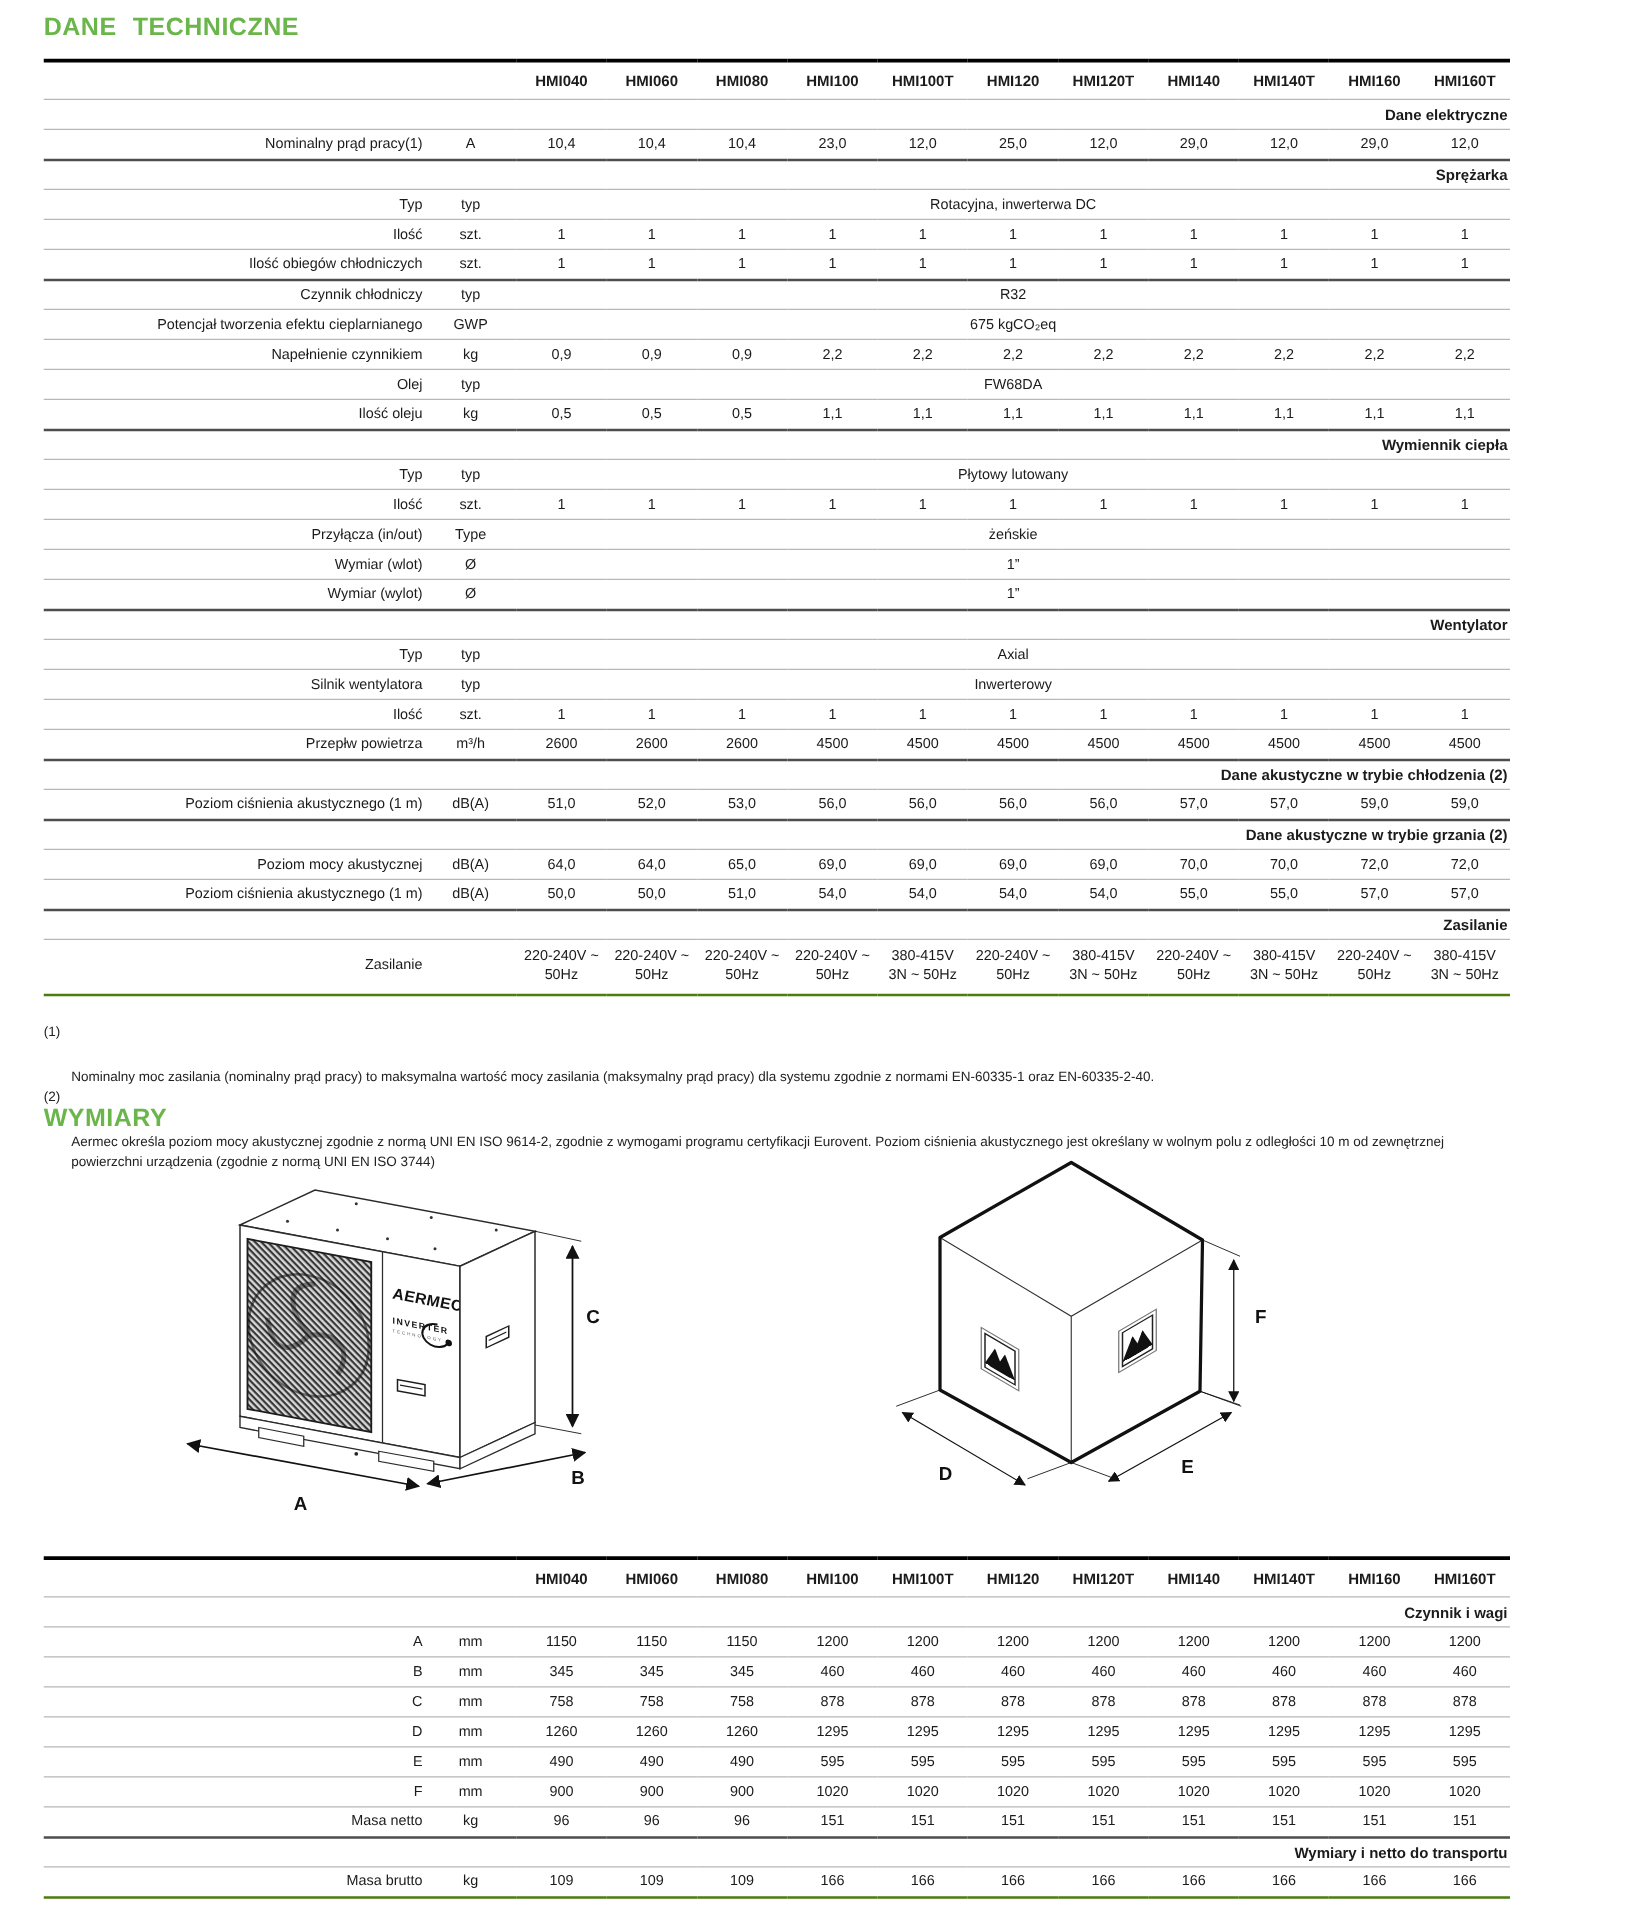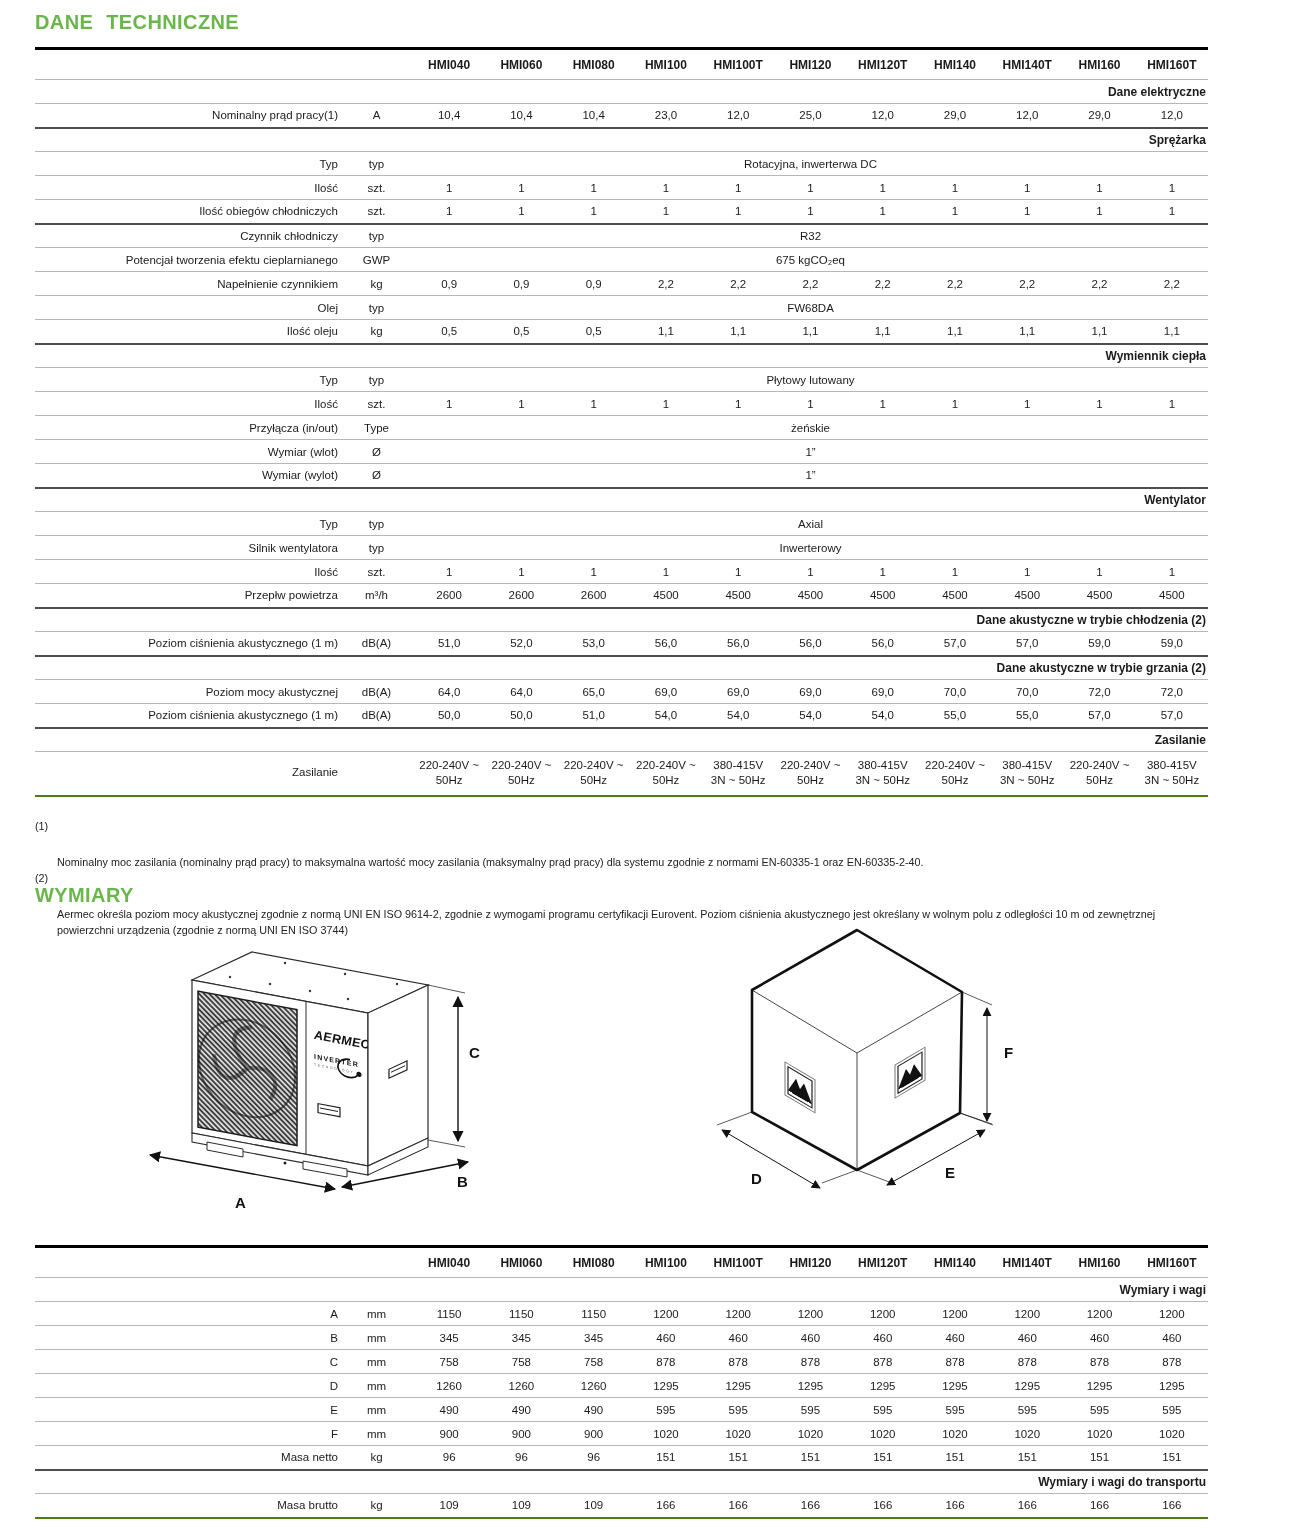--- a/index.html
+++ b/index.html
@@ -538,21 +538,21 @@
         <td class="model">HMI100</td>
         <td class="model">HMI100T</td>
         <td class="model">HMI120</td>
         <td class="model">HMI120T</td>
         <td class="model">HMI140</td>
         <td class="model">HMI140T</td>
         <td class="model">HMI160</td>
         <td class="model">HMI160T</td>
       </tr>
       <tr class="section first">
-        <td class="label" colspan="13">Wymiary i wagi</td>
+        <td class="label" colspan="13">Czynnik i wagi</td>
       </tr>
       <tr class="data">
         <td class="label">A</td>
         <td class="unit">mm</td>
         <td class="val">1150</td>
         <td class="val">1150</td>
         <td class="val">1150</td>
         <td class="val">1200</td>
         <td class="val">1200</td>
         <td class="val">1200</td>
@@ -646,21 +646,21 @@
         <td class="val">151</td>
         <td class="val">151</td>
         <td class="val">151</td>
         <td class="val">151</td>
         <td class="val">151</td>
         <td class="val">151</td>
         <td class="val">151</td>
         <td class="val">151</td>
       </tr>
       <tr class="section">
-        <td class="label" colspan="13">Wymiary i wagi do transportu</td>
+        <td class="label" colspan="13">Wymiary i netto do transportu</td>
       </tr>
       <tr class="data">
         <td class="label">Masa brutto</td>
         <td class="unit">kg</td>
         <td class="val">109</td>
         <td class="val">109</td>
         <td class="val">109</td>
         <td class="val">166</td>
         <td class="val">166</td>
         <td class="val">166</td>

